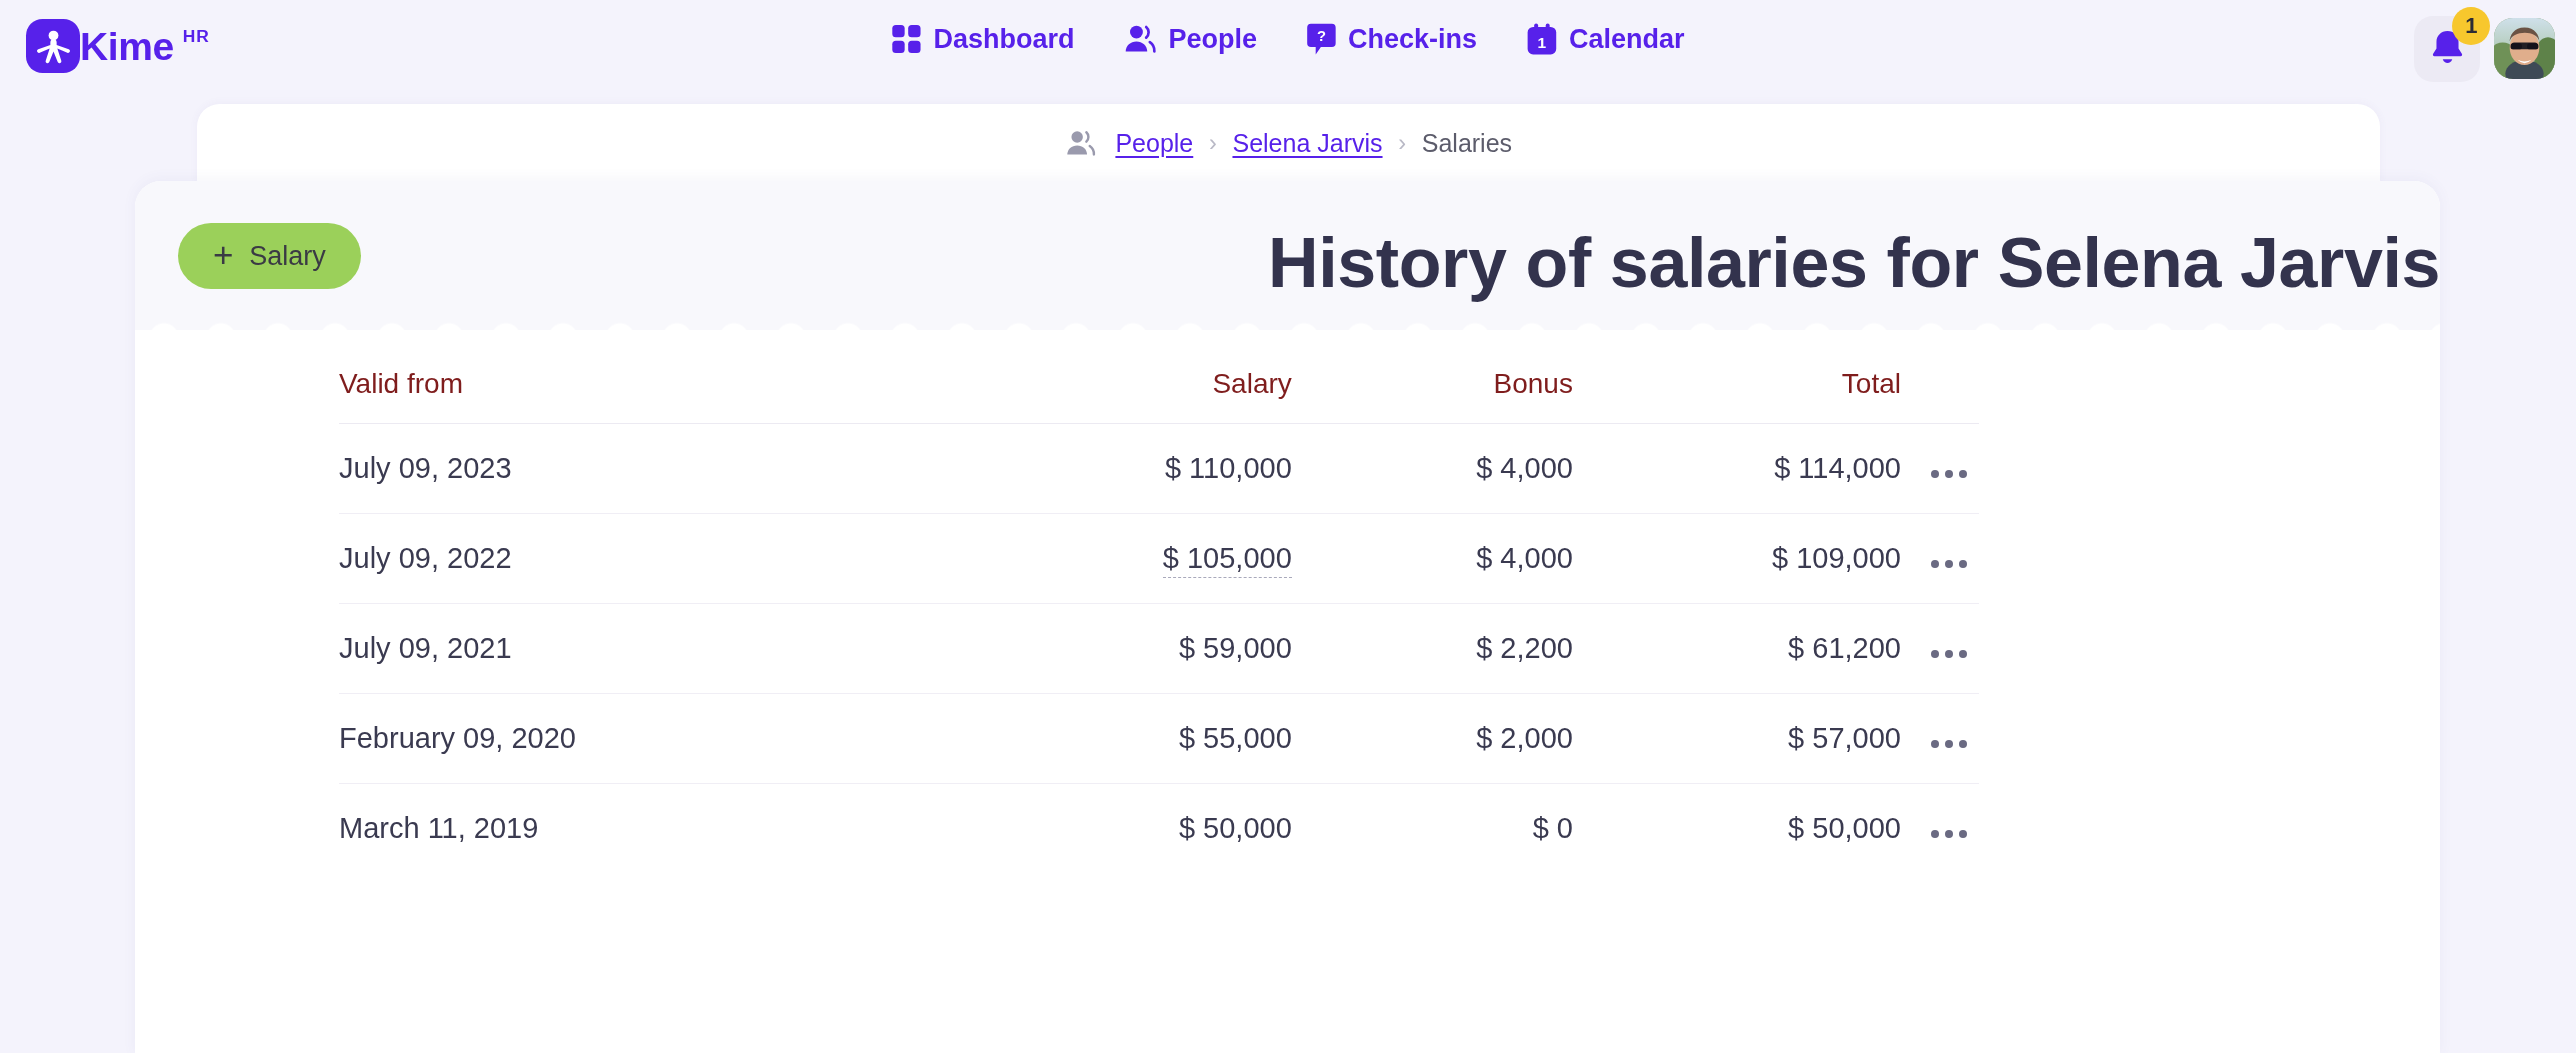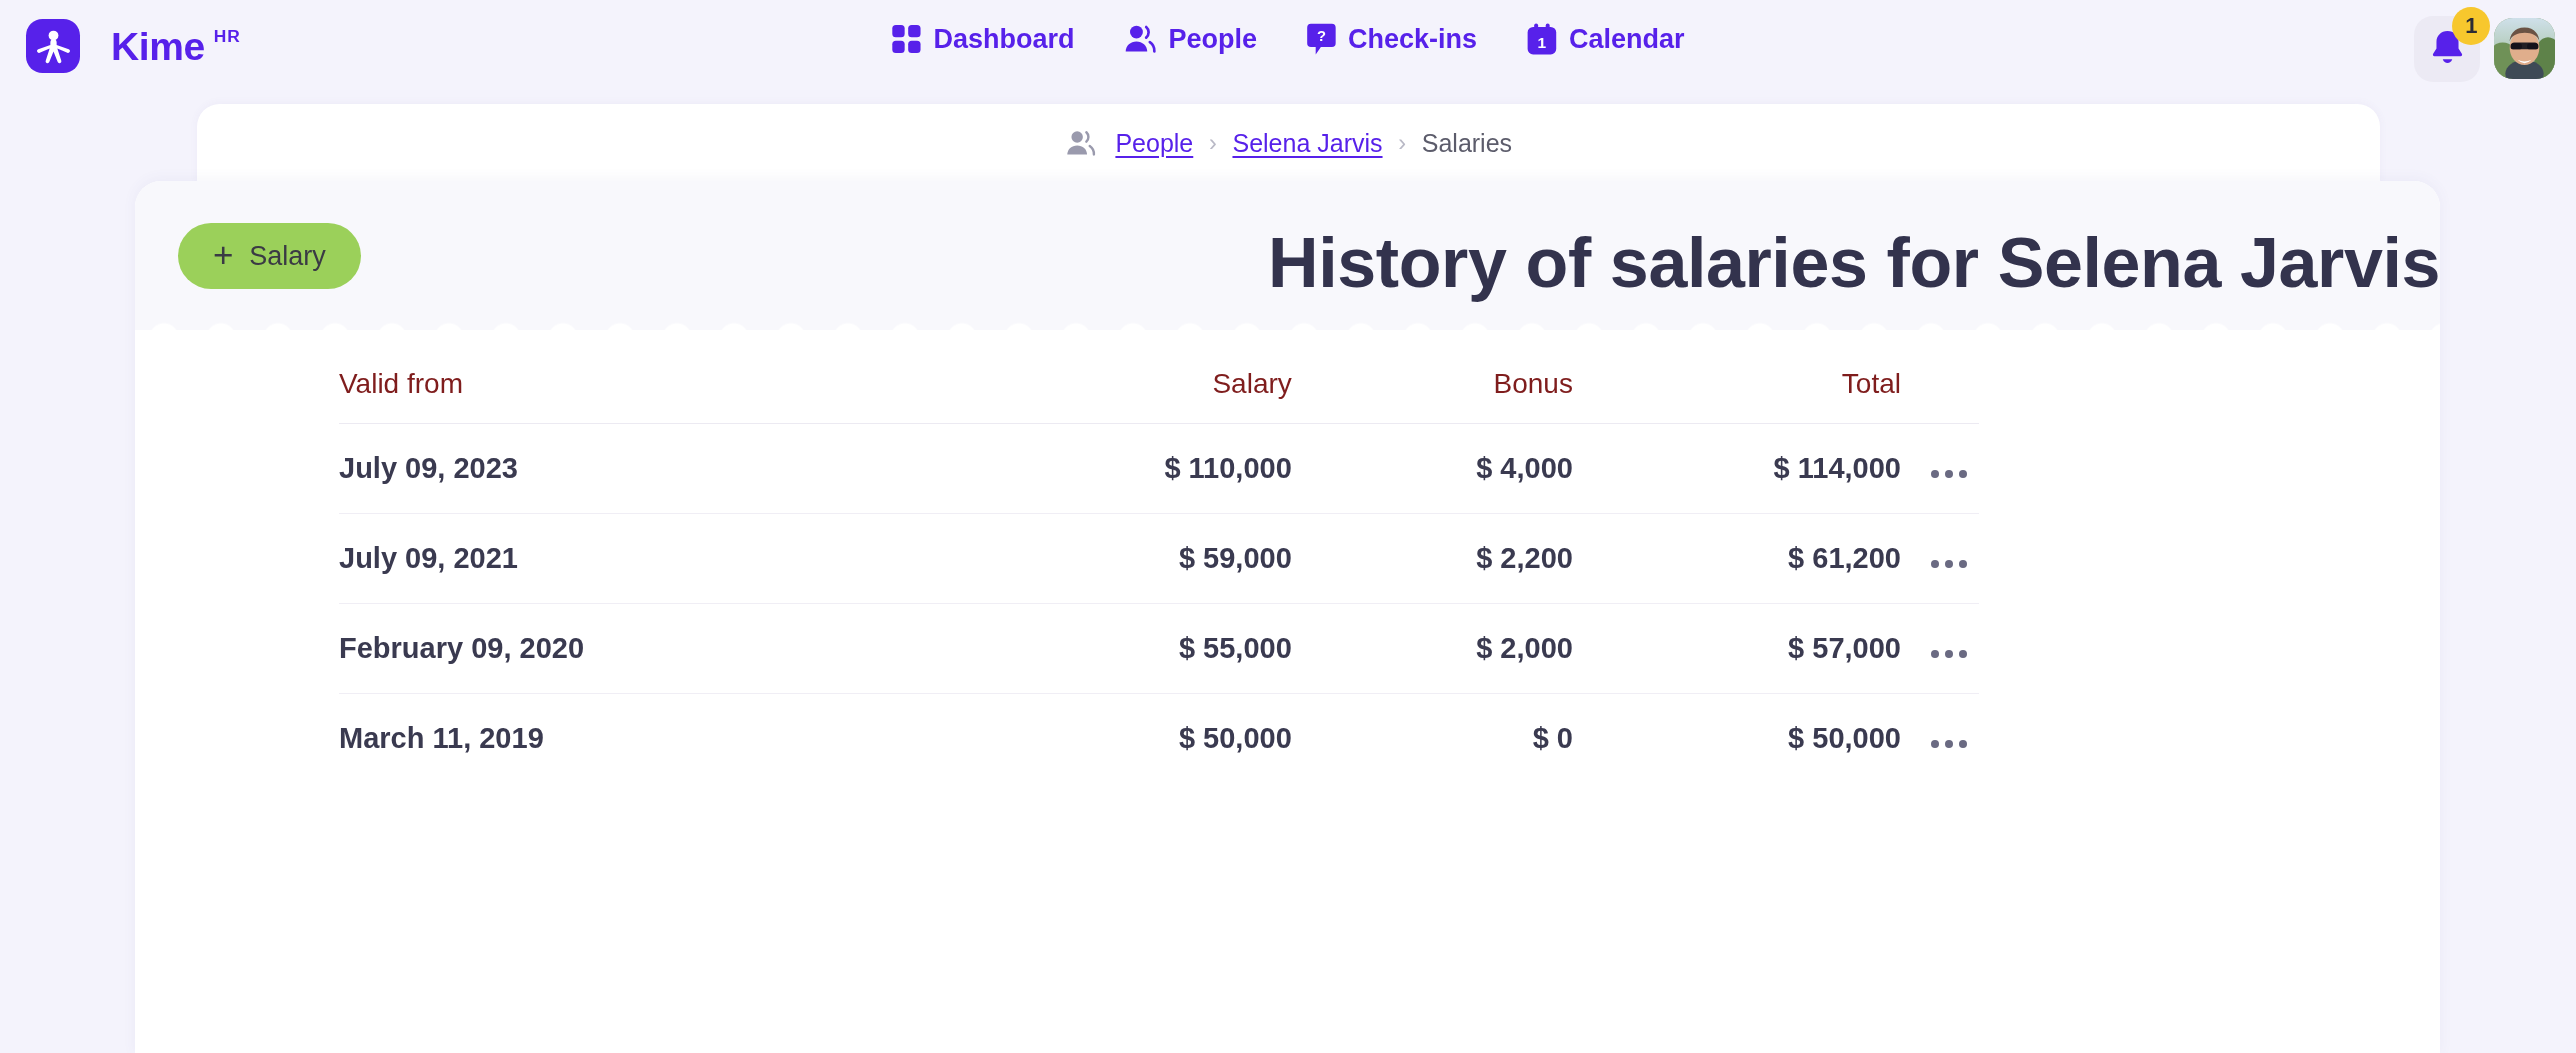--- a/index.html
+++ b/index.html
@@ -25,21 +25,21 @@
     display: flex;
     align-items: center;
   }
 
   .brand {
     position: absolute;
     left: 26px;
     top: 19px;
     display: flex;
     align-items: center;
-    gap: 31px;
+    gap: 0;
   }
   .brand-mark {
     width: 54px; height: 54px;
     border-radius: 16.5px;
     background: #5721ea;
     display: flex;
     align-items: center;
     justify-content: center;
     flex: none;
   }
@@ -254,21 +254,20 @@
   .salary-table th.th-left  { text-align: left; }
   .salary-table th.th-right { text-align: right; }
   .salary-table th.th-menu  { border-bottom: 1.7px solid #eceaf2; }
 
   .salary-table td {
     font-size: 29px;
     color: #3a3a50;
     padding: 28px 0;
     border-bottom: 1.7px solid #f0eef5;
     white-space: nowrap;
-    font-weight: bold;
   }
   .salary-table tr:last-child td { border-bottom: none; }
 
   td.td-date  { text-align: left; }
   td.td-num   { text-align: right; }
   td.td-menu  { text-align: right; padding-right: 3.5px; }
 
   .editable {
     border-bottom: 1.7px dashed #a9a9bb;
     padding-bottom: 3.5px;
@@ -453,20 +452,35 @@
           <td class="td-num">$ 114,000</td>
           <td class="td-menu">
             <button class="dots-btn">
               <i></i>
               <i></i>
               <i></i>
             </button>
           </td>
         </tr>
 
+        <tr>
+          <td class="td-date">July 09, 2022</td>
+          <td class="td-num">
+            <span class="editable">$ 105,000</span>
+          </td>
+          <td class="td-num">$ 4,000</td>
+          <td class="td-num">$ 109,000</td>
+          <td class="td-menu">
+            <button class="dots-btn">
+              <i></i>
+              <i></i>
+              <i></i>
+            </button>
+          </td>
+        </tr>
 
         <tr>
           <td class="td-date">July 09, 2021</td>
           <td class="td-num">$ 59,000</td>
           <td class="td-num">$ 2,200</td>
           <td class="td-num">$ 61,200</td>
           <td class="td-menu">
             <button class="dots-btn">
               <i></i>
               <i></i>

